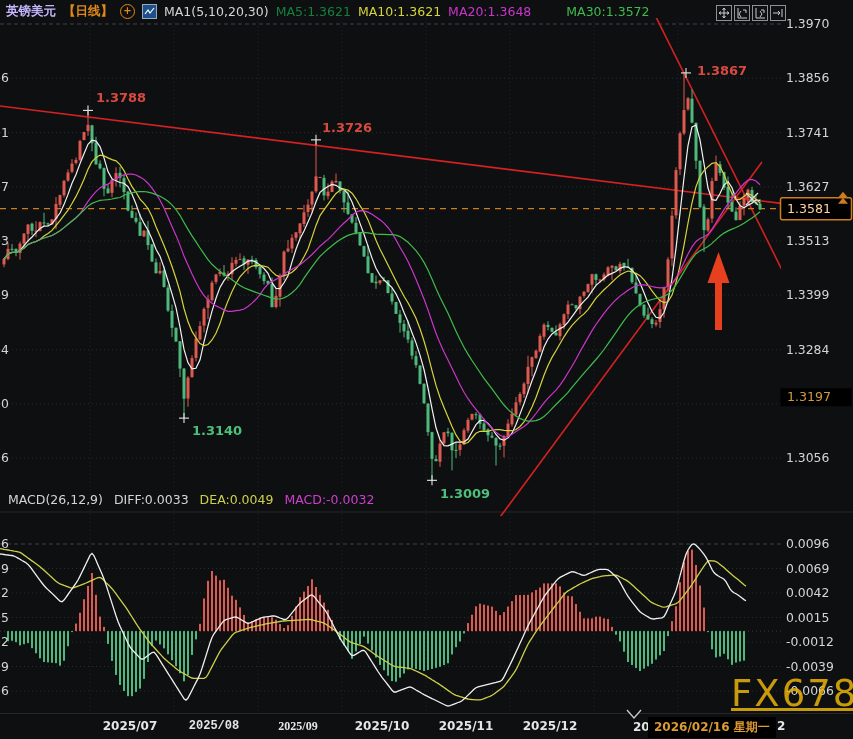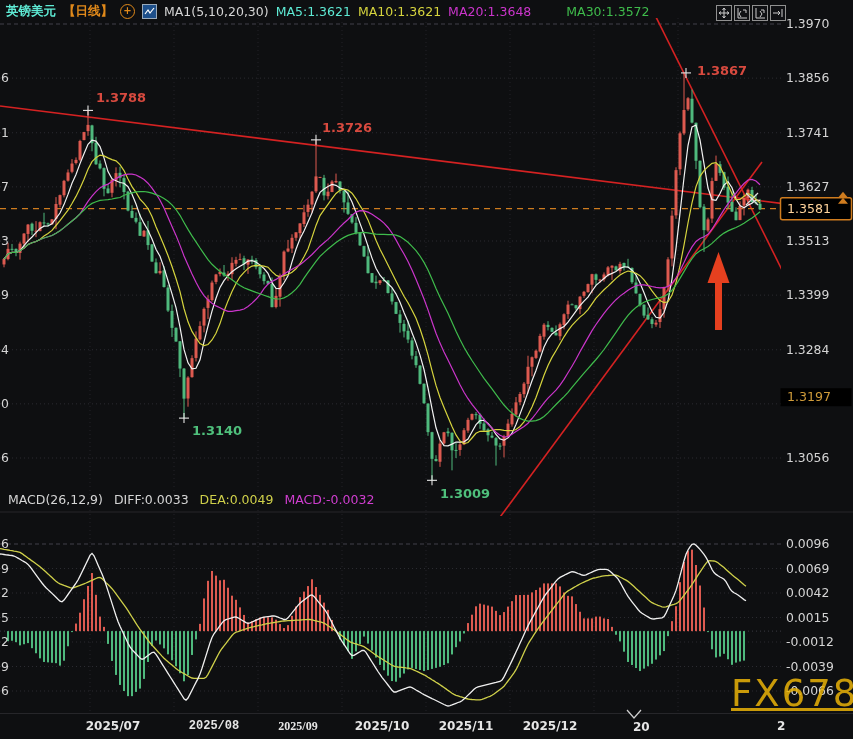--- a/index.html
+++ b/index.html
@@ -1,27 +1,27 @@
 <!DOCTYPE html>
 <html><head>
 <meta charset="utf-8">
 <style>
   html,body{margin:0;padding:0;background:#0e0f11;}
   .app{position:relative;width:853px;height:739px;background:#0e0f11;overflow:hidden;
        font-family:"DejaVu Sans","Liberation Sans",sans-serif;color:#d5d5d5;}
   svg text{font-family:"DejaVu Sans","Liberation Sans",sans-serif;}
   .hdr{position:absolute;top:3px;left:6px;height:17px;display:flex;align-items:center;
        gap:7px;font-size:12.5px;white-space:nowrap;z-index:6;}
-  .hdr .sym{color:#5eead4;font-weight:bold;}
+  .hdr .sym{color:#c4b5fd;font-weight:bold;}
   .hdr .period{color:#e0891a;font-weight:bold;}
   .plusicon{display:inline-block;width:13px;height:13px;border:1.4px solid #e0891a;border-radius:50%;
        color:#e0891a;font-size:10px;line-height:11px;text-align:center;font-weight:bold;}
   .minichart{display:inline-block;width:13px;height:13px;background:#1d4f8a;border:1px solid #9ab;
        position:relative;}
-  .ma5v{color:#5eead4;} .ma10v{color:#d6d43e;} .ma20v{color:#cb35cb;} .ma30v{color:#3fbc4c;margin-left:28px;}
+  .ma5v{color:#15803d;} .ma10v{color:#d6d43e;} .ma20v{color:#cb35cb;} .ma30v{color:#3fbc4c;margin-left:28px;}
   .toolbar{position:absolute;top:5px;left:716px;display:flex;gap:2px;z-index:6;}
   .tbtn{width:14px;height:14px;border:1px solid #909090;background:#101114;display:flex;
         align-items:center;justify-content:center;cursor:pointer;}
   .macdhdr{position:absolute;top:492px;left:8px;font-size:12.5px;display:flex;gap:11px;
         white-space:nowrap;z-index:6;}
   .macdhdr .w{color:#d5d5d5;} .macdhdr .y{color:#cfd04a;} .macdhdr .m{color:#cf3ecf;}
   .watermark{position:absolute;left:731px;top:672px;font-size:37px;color:#eab308;opacity:.85;
         letter-spacing:2px;font-weight:500;z-index:5;text-decoration:underline;}
   .xaxis{position:absolute;left:0;top:716px;width:853px;height:23px;z-index:6;}
   .xaxis .mon{position:absolute;top:3px;transform:translateX(-50%);font-size:12px;
@@ -778,21 +778,22 @@
     <span class="w">MACD(26,12,9)</span>
     <span class="w">DIFF:0.0033</span>
     <span class="y">DEA:0.0049</span>
     <span class="m">MACD:-0.0032</span>
   </div>
 
   <div class="watermark">FX678</div>
 
   <div class="xaxis" id="xaxis">
     <span class="xpartial">20</span>
+    <span class="xtooltip">2026/02/16 星期一</span>
     <span class="xclip">2</span>
-  <span class="mon" style="left: 113px;">2025/07</span>
+  <span class="mon" style="left: 130px;">2025/07</span>
       <span class="mon" style="left: 214px; font-family: Liberation Mono, monospace;">2025/08</span>
       <span class="mon" style="left: 298px; font-family: Liberation Serif, serif;">2025/09</span>
       <span class="mon" style="left: 382px;">2025/10</span>
       <span class="mon" style="left: 466px;">2025/11</span>
       <span class="mon" style="left: 550px;">2025/12</span>
     </div>
 </div>
 
 </body></html>

